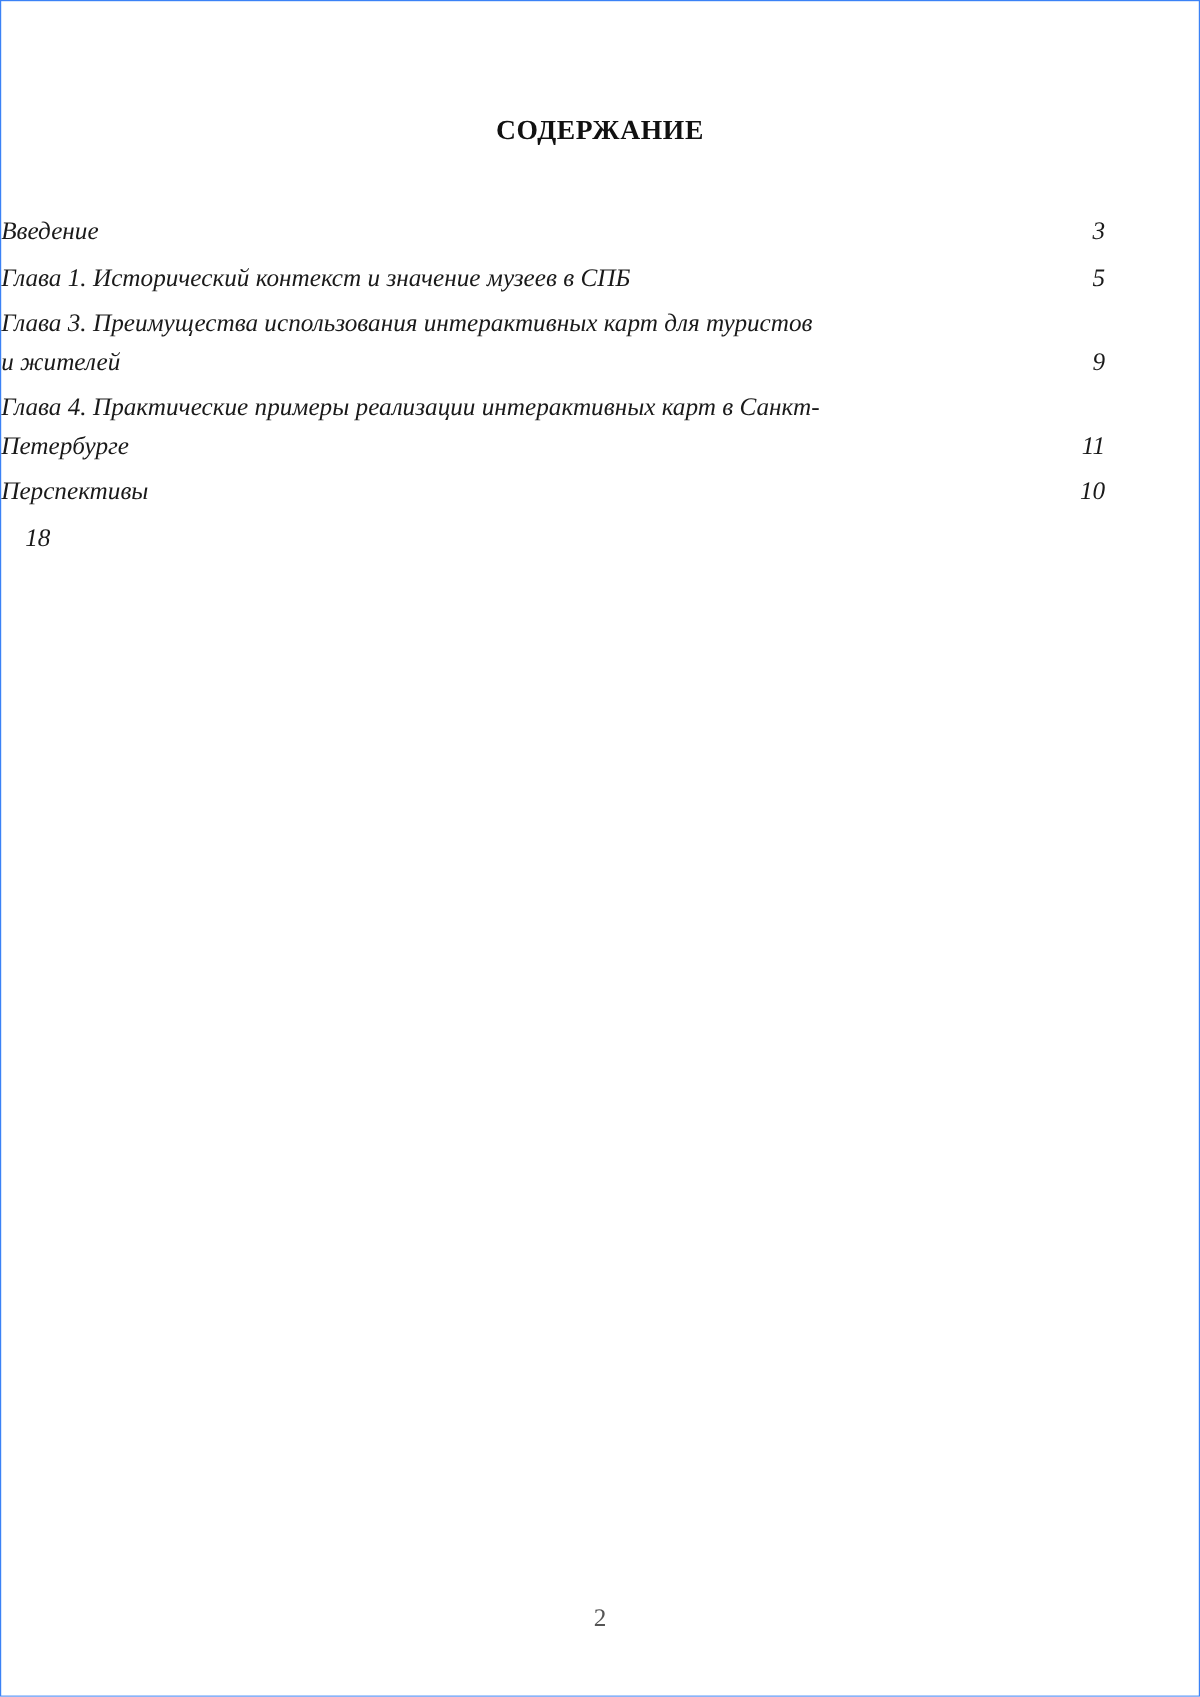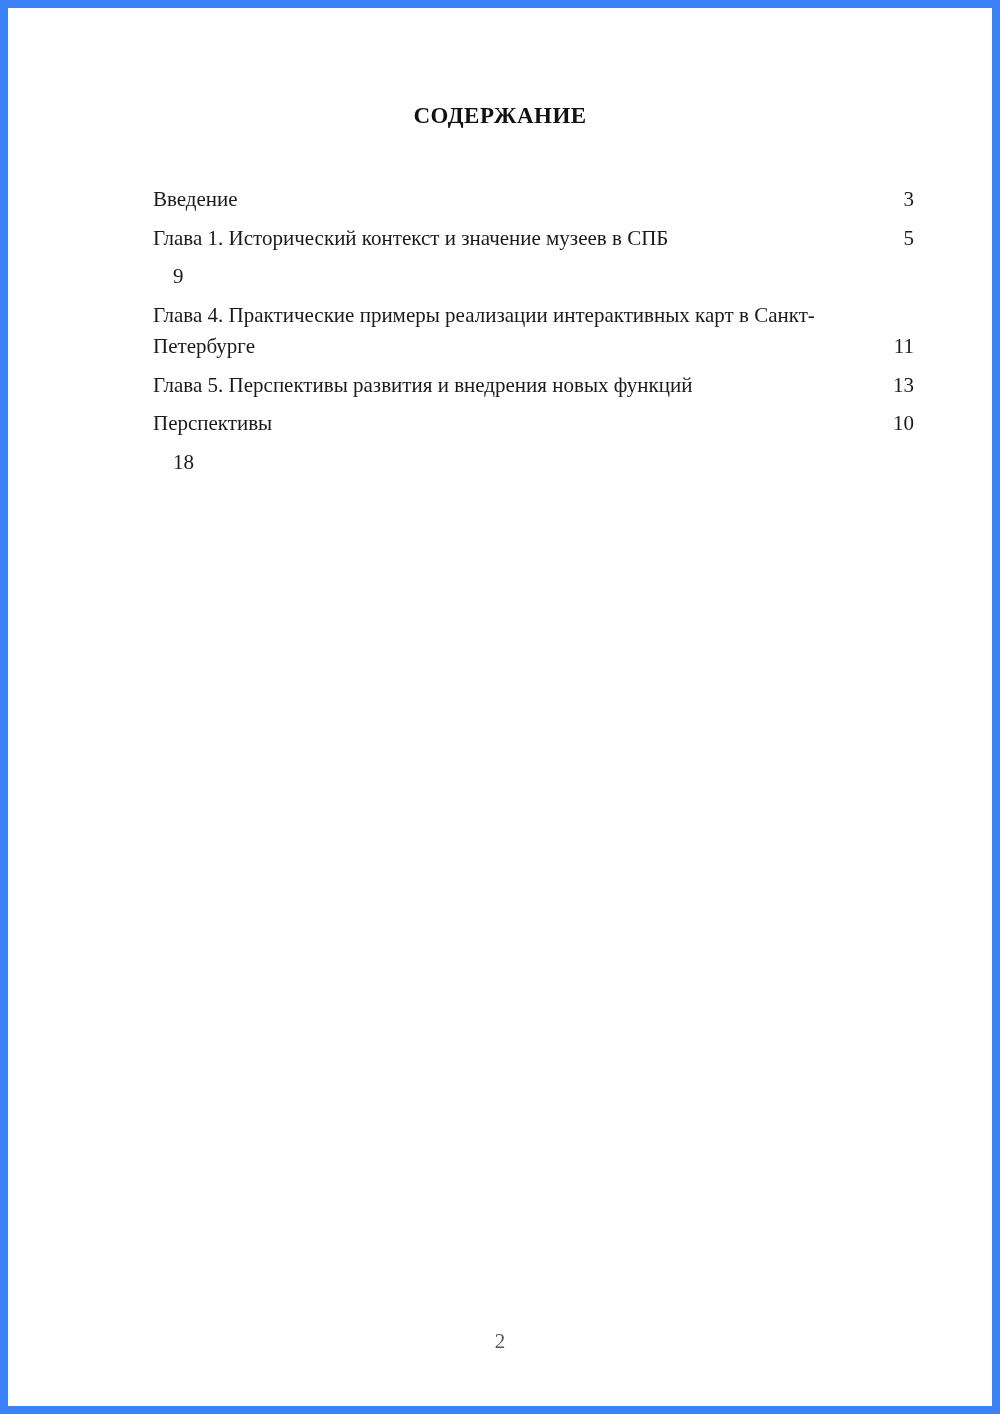--- a/index.html
+++ b/index.html
@@ -7,38 +7,38 @@
   html, body {
     background: #ffffff;
     font-family: "Liberation Serif", "DejaVu Serif", serif;
   }
 
   .page {
     position: relative;
     width: 1000px;
     height: 1414px;
     background: #ffffff;
-    border: 8px solid #3b82f6;
+    border: 1px solid #3b82f6;
     overflow: hidden;
     color: #1a1a1a;
   }
 
   .doc-title {
     margin-top: 95px;
     text-align: center;
     font-size: 23px;
     font-weight: bold;
     letter-spacing: 0.5px;
     color: #111111;
   }
 
   .toc {
     margin-top: 55px;
-    padding-left: 145px;
     padding-right: 78px; 
+    font-style: italic;
   }
 
   .toc-entry {
     display: flex;
     justify-content: space-between;
     align-items: flex-end;
     margin-bottom: 7px;
     font-size: 21px;
     line-height: 1.5;
     color: #1a1a1a;
@@ -77,32 +77,29 @@
       <span class="toc-page">3</span>
     </div>
 
     <div class="toc-entry">
       <span class="toc-label">Глава 1. Исторический контекст и значение музеев в СПБ</span>
       <span class="toc-page">5</span>
     </div>
 
 
     <div class="toc-entry">
+      <span class="toc-label">Глава 3. Преимущества использования интерактивных карт для туристов и жителей</span>
       <span class="toc-page">9</span>
     </div>
 
     <div class="toc-entry">
       <span class="toc-label">Глава 4. Практические примеры реализации интерактивных карт в Санкт-Петербурге</span>
       <span class="toc-page">11</span>
     </div>
 
-    <div class="toc-entry">
-      <span class="toc-label">Глава 5. Перспективы развития и внедрения новых функций</span>
-      <span class="toc-page">13</span>
-    </div>
 
     <div class="toc-entry">
       <span class="toc-label">Перспективы</span>
       <span class="toc-page">10</span>
     </div>
 
     <div class="toc-entry">
       <span class="toc-page">18</span>
     </div>
 

